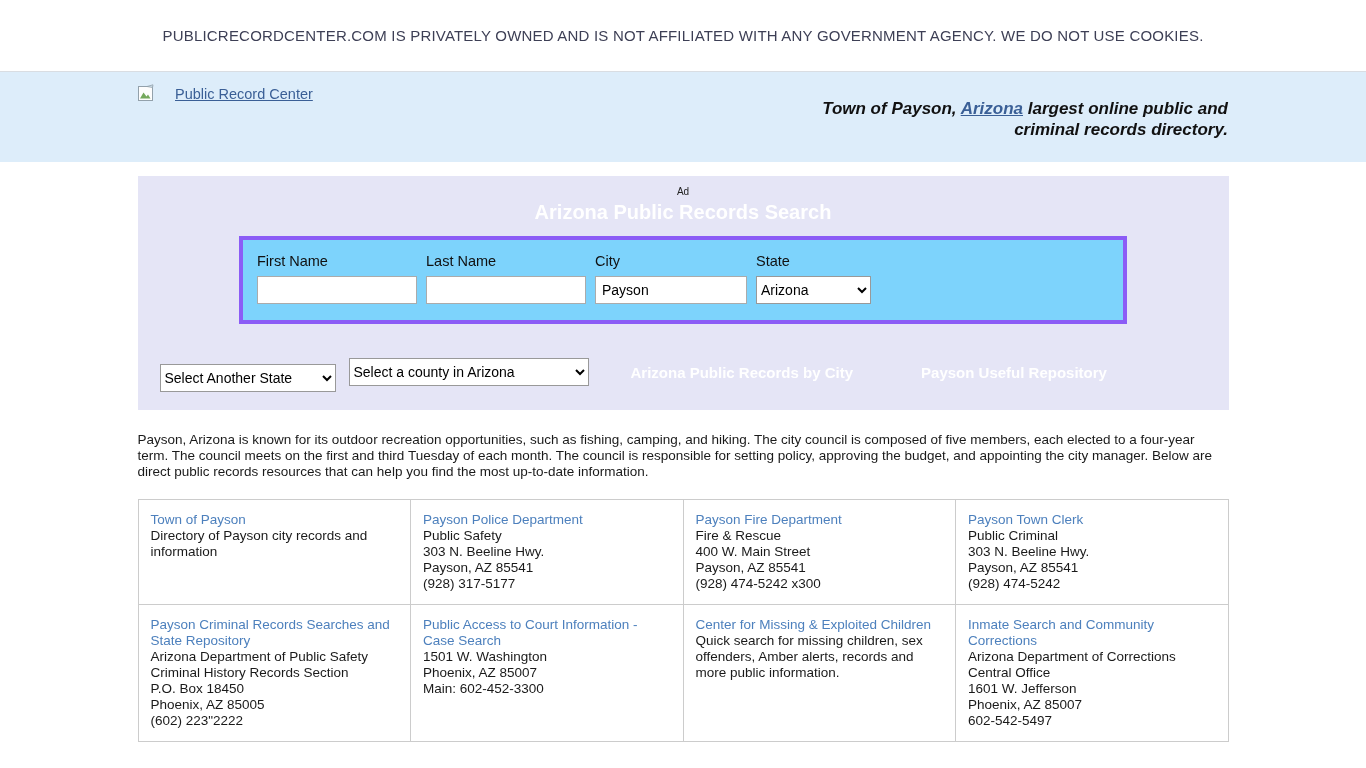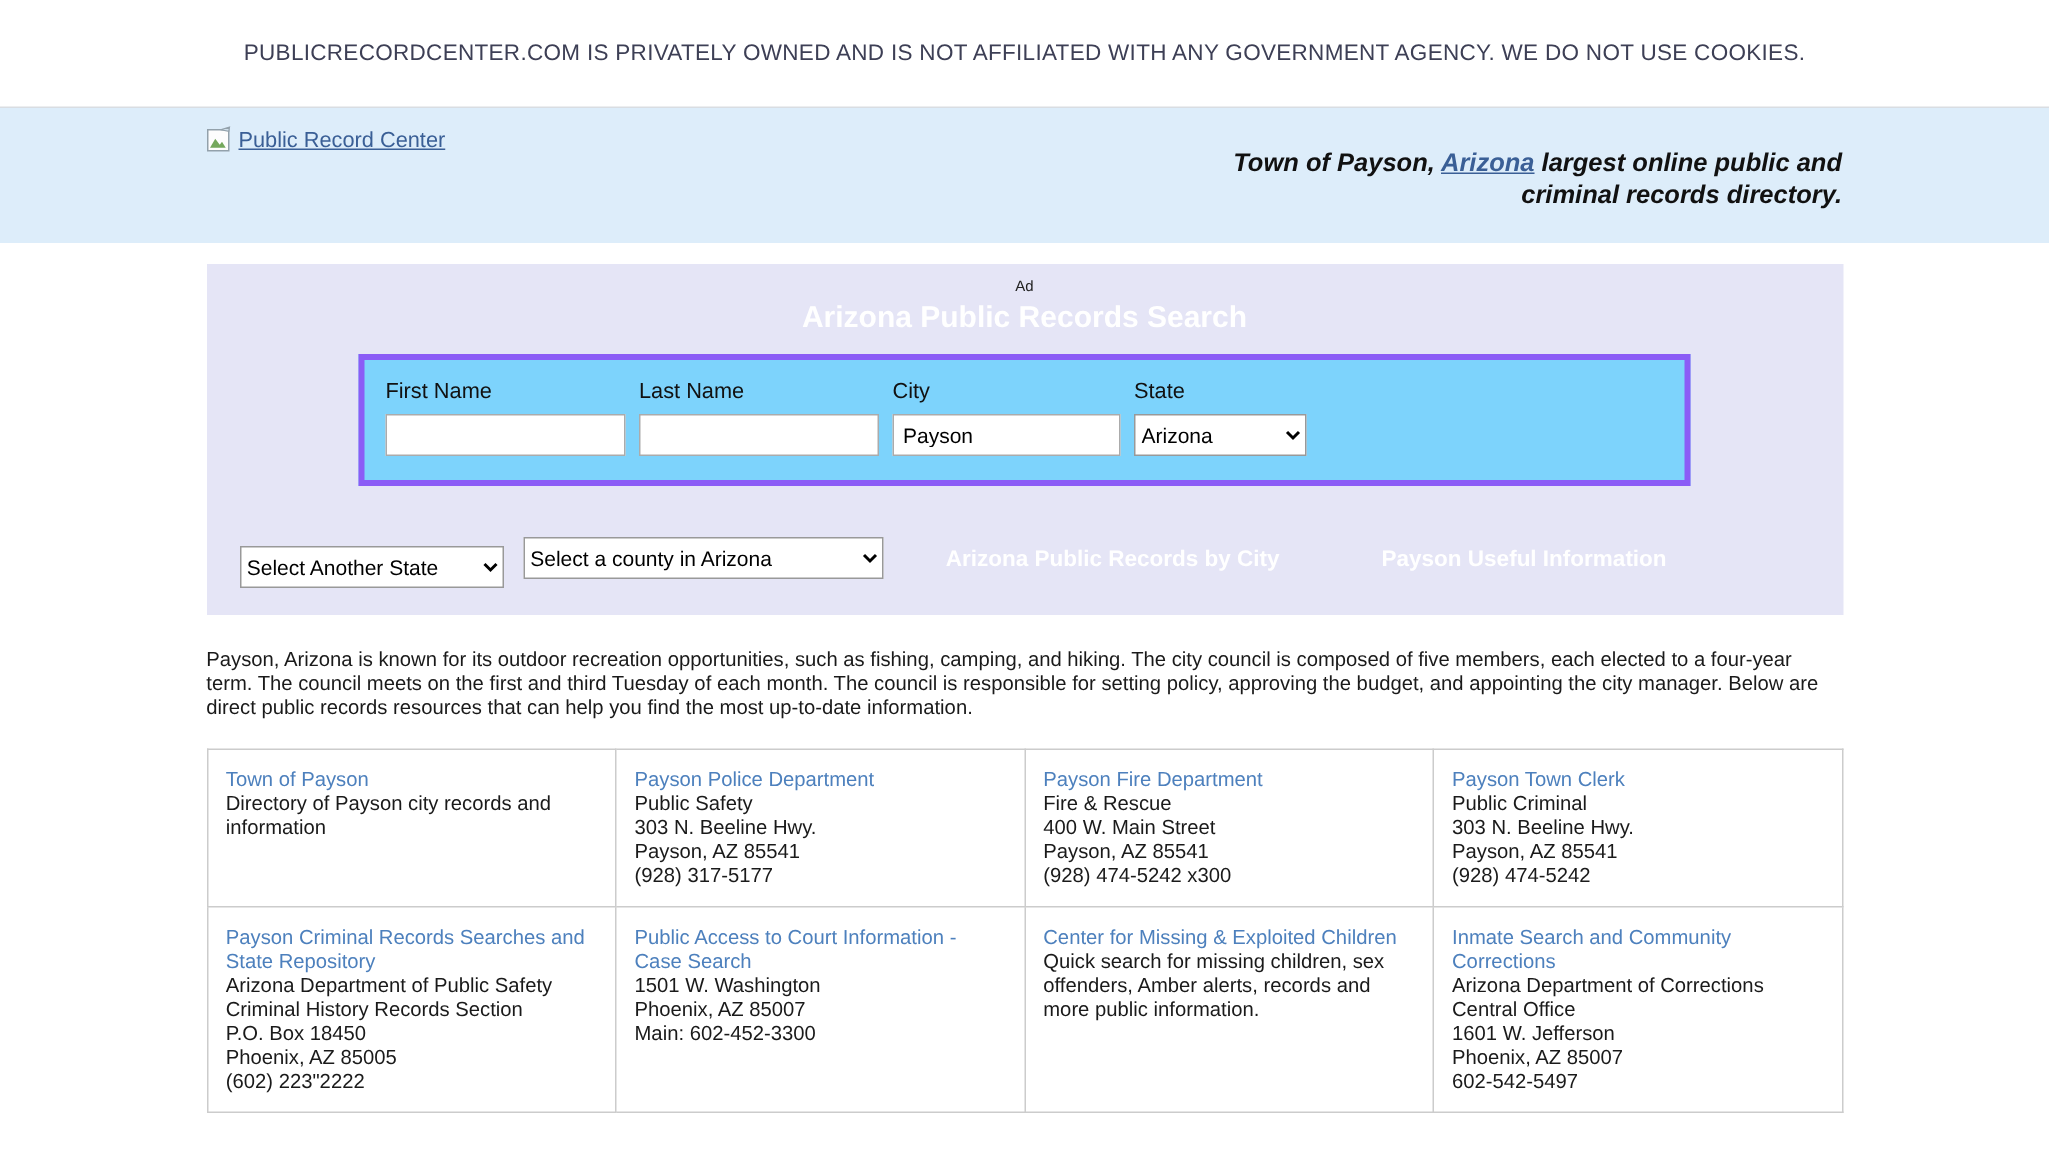--- a/index.html
+++ b/index.html
@@ -28,21 +28,21 @@
     height: 90px;
     background: #ddedfa;
     position: relative;
   }
   .logo {
     position: absolute;
     left: 137px;
     top: 12px;
     display: inline-flex;
     align-items: center;
-    gap: 2px;
+    gap: 18px;
     color: #3a5f96;
     font-size: 14.5px;
     text-decoration: underline;
     cursor: pointer;
   }
   .tagline {
     position: absolute;
     right: 138px;
     top: 26px;
     width: 412px;
@@ -222,21 +222,21 @@
     </div>
 
     <div class="select-row">
       <select class="sel-another">
         <option>Select Another State</option>
       </select>
       <select class="sel-county">
         <option>Select a county in Arizona</option>
       </select>
       <a class="white-link link-bycity">Arizona Public Records by City</a>
-      <a class="white-link link-useful">Payson Useful Information</a>
+      <a class="white-link link-useful">Payson Useful Repository</a>
     </div>
   </div>
 
   <p class="intro">Payson, Arizona is known for its outdoor recreation opportunities, such as fishing, camping, and hiking. The city council is composed of five members, each elected to a four-year term. The council meets on the first and third Tuesday of each month. The council is responsible for setting policy, approving the budget, and appointing the city manager. Below are direct public records resources that can help you find the most up-to-date information.</p>
 
   <table class="resources">
     <tbody>
     <tr class="row1">
       <td>
         <a class="res-title">Town of Payson</a>

